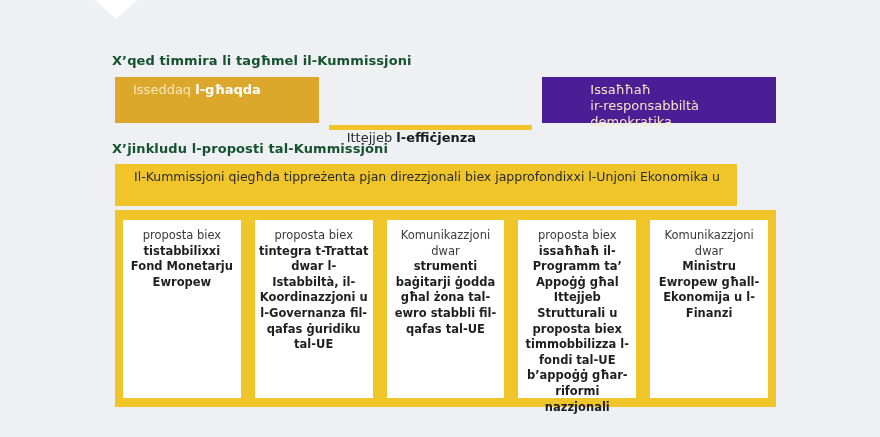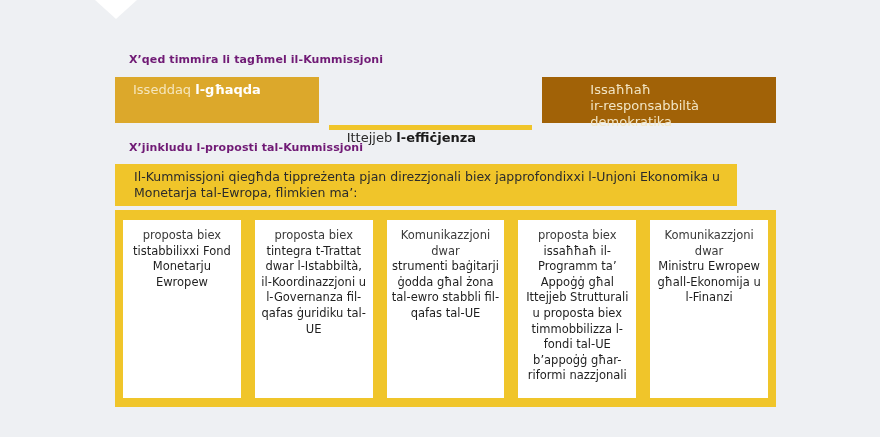--- a/index.html
+++ b/index.html
@@ -11,52 +11,52 @@
       position: relative;
     }
     .notch {
       position: absolute; left: 95px; top: 0;
       width: 0; height: 0;
       border-left: 21px solid transparent;
       border-right: 21px solid transparent;
       border-top: 19px solid #ffffff;
     }
     .h {
-      position: absolute; left: 129px;
-      font-size: 11px; font-weight: bold; color: #701a75;
+      position: absolute; left: 112px;
+      font-size: 13px; font-weight: bold; color: #14532d;
       letter-spacing: 0.1px;
     }
     #h1 { top: 53px; }
     #h2 { top: 141px; }
 
     .values { position: absolute; left: 115px; top: 77px; width: 661px; height: 46px; display: flex; gap: 10px; }
     .vbox { flex: 1; padding: 5px 0 0 18px; box-sizing: border-box; font-size: 13px; line-height: 16px; }
     .v1 { background: #dca82b; color: #f5e6bd; }
     .v2 { background: #f0c52a; color: #2a2a2a; margin-top: 48px; }
-    .v3 { background: #a16207; color: #f2e5c4; padding-left: 48px; }
+    .v3 { background: #4c1d95; color: #f2e5c4; padding-left: 48px; }
     .v1 b { color: #ffffff; }
     .v2 b { color: #1a1a1a; }
 
     .intro {
       position: absolute; left: 115px; top: 164px; width: 622px; height: 42px;
       background: #f0c52a; box-sizing: border-box; padding: 5px 0 0 19px;
       font-size: 12.5px; line-height: 16px; color: #2b2b2b;
     }
     .frame {
       position: absolute; left: 115px; top: 210px; width: 661px; height: 197px;
       background: #f0c52a; box-sizing: border-box; padding: 10px 8px 9px 8px;
       display: flex; gap: 14px;
     }
     .card {
       flex: 1; background: #ffffff; text-align: center;
       padding: 8px 4px 0 4px; box-sizing: border-box;
       font-size: 11.5px; line-height: 15.6px; color: #2a2a2a;
     }
     .card .lead { font-weight: normal; color: #3a3a3a; }
-    .card .bold { font-weight: normal; color: #1f1f1f; }
+    .card .bold { font-weight: bold; color: #1f1f1f; }
   </style>
 </head>
 <body>
 
 <div class="notch"></div>
 
 <div class="h" id="h1">X’qed timmira li tagħmel il-Kummissjoni</div>
 
 <div class="values">
   <div class="vbox v1">
@@ -68,21 +68,20 @@
   <div class="vbox v3">
     <div>Issaħħaħ</div>
     <div>ir-responsabbiltà demokratika</div>
   </div>
 </div>
 
 <div class="h" id="h2">X’jinkludu l-proposti tal-Kummissjoni</div>
 
 <div class="intro">
   <div>Il-Kummissjoni qiegħda tippreżenta pjan direzzjonali biex japprofondixxi l-Unjoni Ekonomika u</div>
-  <div>Monetarja tal-Ewropa, flimkien ma’:</div>
 </div>
 
 <div class="frame">
   <div class="card">
     <div class="lead">proposta biex</div>
     <div class="bold">tistabbilixxi Fond Monetarju Ewropew</div>
   </div>
   <div class="card">
     <div class="lead">proposta biex</div>
     <div class="bold">tintegra t-Trattat dwar l-Istabbiltà, il-Koordinazzjoni u l-Governanza fil-qafas ġuridiku tal-UE</div>

